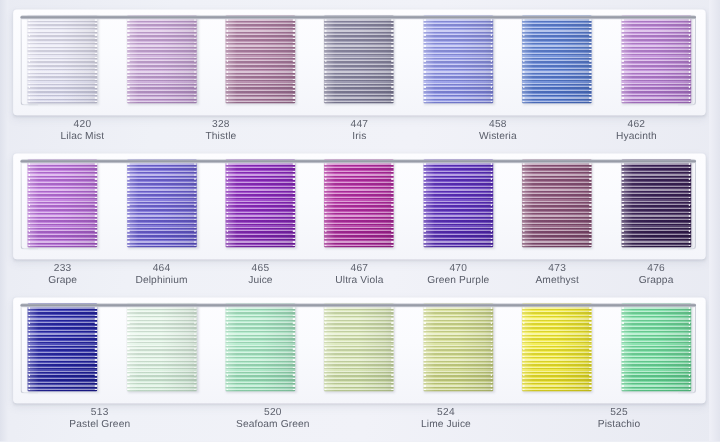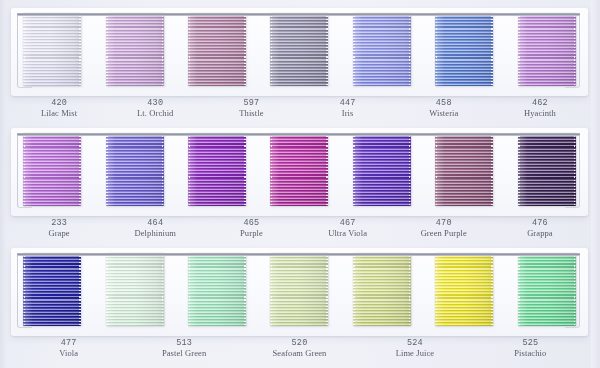--- a/index.html
+++ b/index.html
@@ -180,29 +180,27 @@
   .label-cell {
     flex: 1 1 0;
     text-align: center;
     color: #5b5f6b;
     line-height: 1.22;
   }
   .code {
     font-size: 8.5px;
     letter-spacing: 0.2px;
     color: #5e626e;
-    font-family: Liberation Mono, monospace;
   }
   .name {
     font-size: 8.5px;
     letter-spacing: 0.1px;
     color: #585c68;
     margin-top: 0;
     white-space: nowrap;
-    font-family: Liberation Serif, serif;
   }
 </style>
 </head>
 <body style="background: rgb(238, 240, 246);">
 
 <div id="board">
 
 <div class="row row-0">
       <div class="card">
         <div class="rail"></div>
@@ -252,25 +250,21 @@
             </div>
           </div>
         </div>
       </div>
       <div class="labels">
         <div class="label-cell">
           <div class="code">420</div>
           <div class="name">Lilac Mist</div>
         </div>
         <div class="label-cell">
-          <div class="code">430</div>
-          <div class="name">Lt. Orchid</div>
-        </div>
-        <div class="label-cell">
-          <div class="code">597</div>
+          <div class="code">328</div>
           <div class="name">Thistle</div>
         </div>
         <div class="label-cell">
           <div class="code">447</div>
           <div class="name">Iris</div>
         </div>
         <div class="label-cell">
           <div class="code">458</div>
           <div class="name">Wisteria</div>
         </div>
@@ -334,29 +328,33 @@
         <div class="label-cell">
           <div class="code">233</div>
           <div class="name">Grape</div>
         </div>
         <div class="label-cell">
           <div class="code">464</div>
           <div class="name">Delphinium</div>
         </div>
         <div class="label-cell">
           <div class="code">465</div>
-          <div class="name">Purple</div>
+          <div class="name">Juice</div>
         </div>
         <div class="label-cell">
           <div class="code">467</div>
           <div class="name">Ultra Viola</div>
         </div>
         <div class="label-cell">
           <div class="code">470</div>
           <div class="name">Green Purple</div>
+        </div>
+        <div class="label-cell">
+          <div class="code">473</div>
+          <div class="name">Amethyst</div>
         </div>
         <div class="label-cell">
           <div class="code">476</div>
           <div class="name">Grappa</div>
         </div>
       </div>
     </div>
     <div class="row row-2">
       <div class="card">
         <div class="rail"></div>
@@ -402,24 +400,20 @@
           <div class="cell">
             <div class="ribbon" style="background: linear-gradient(rgb(111, 220, 157) 0%, rgb(111, 220, 157) 55%, rgb(91, 207, 140) 100%);">
               <div class="edge-l"></div>
               <div class="edge-r"></div>
             </div>
           </div>
         </div>
       </div>
       <div class="labels">
         <div class="label-cell">
-          <div class="code">477</div>
-          <div class="name">Viola</div>
-        </div>
-        <div class="label-cell">
           <div class="code">513</div>
           <div class="name">Pastel Green</div>
         </div>
         <div class="label-cell">
           <div class="code">520</div>
           <div class="name">Seafoam Green</div>
         </div>
         <div class="label-cell">
           <div class="code">524</div>
           <div class="name">Lime Juice</div>

